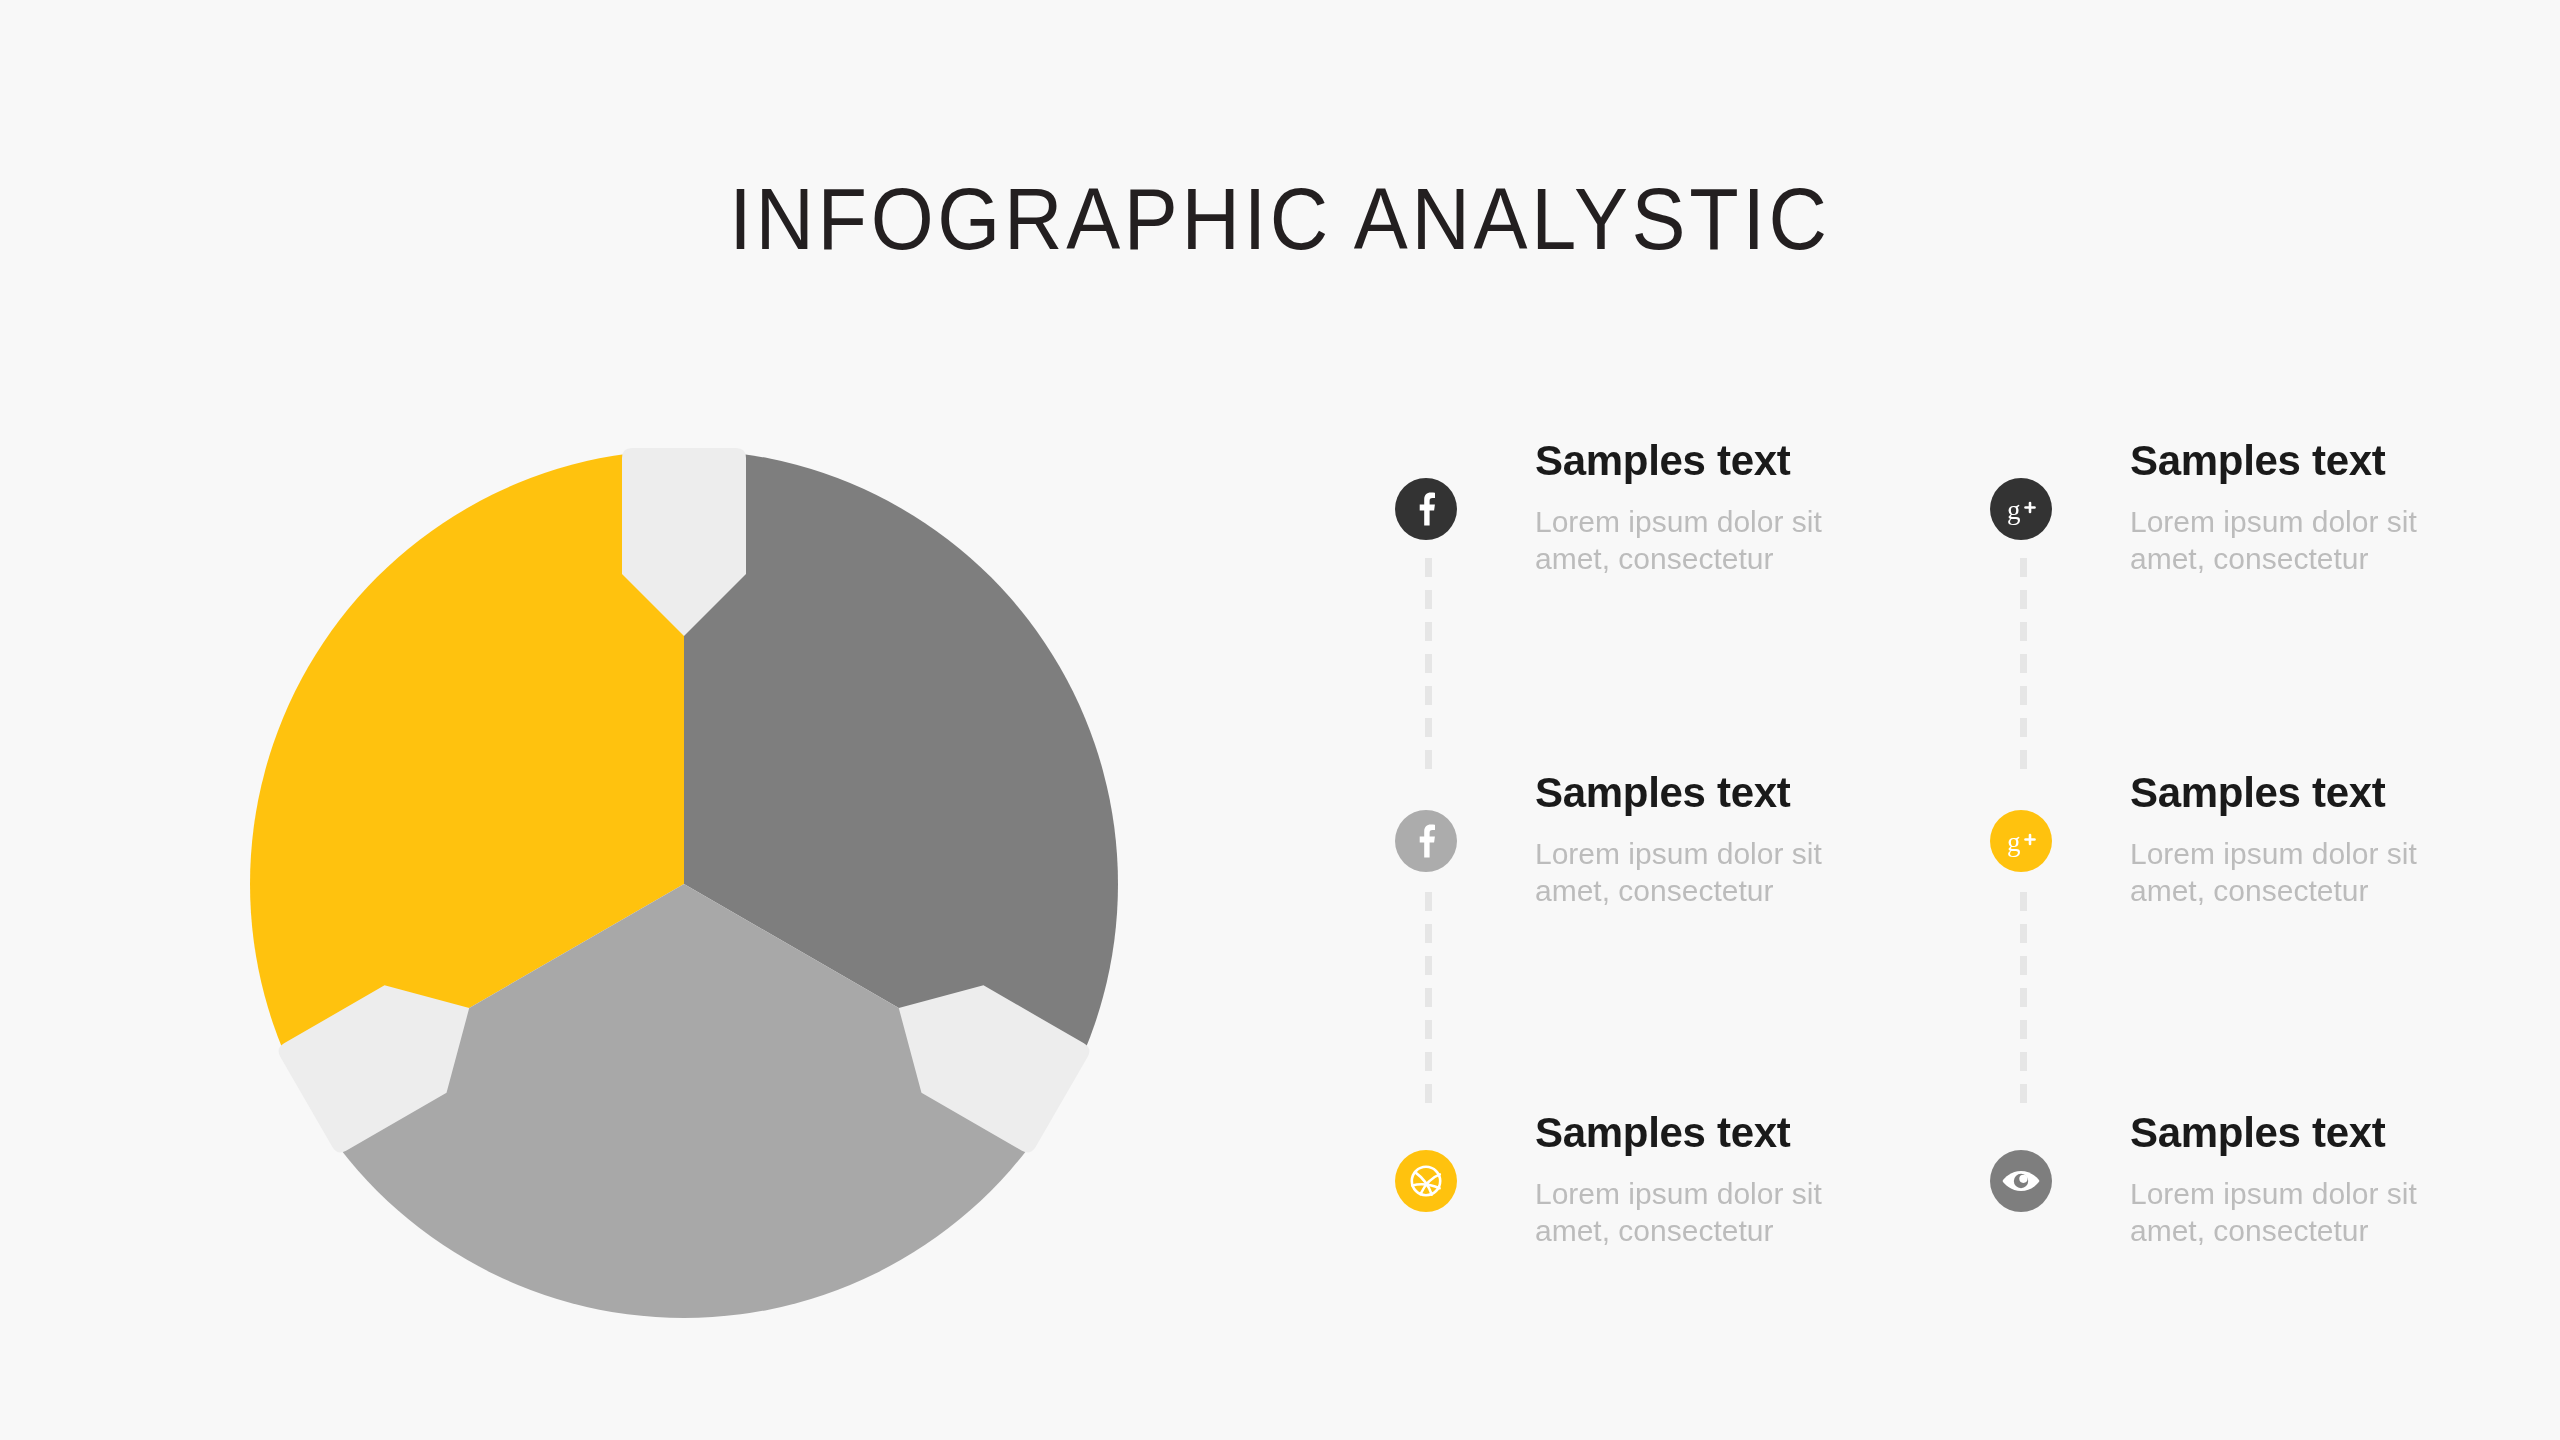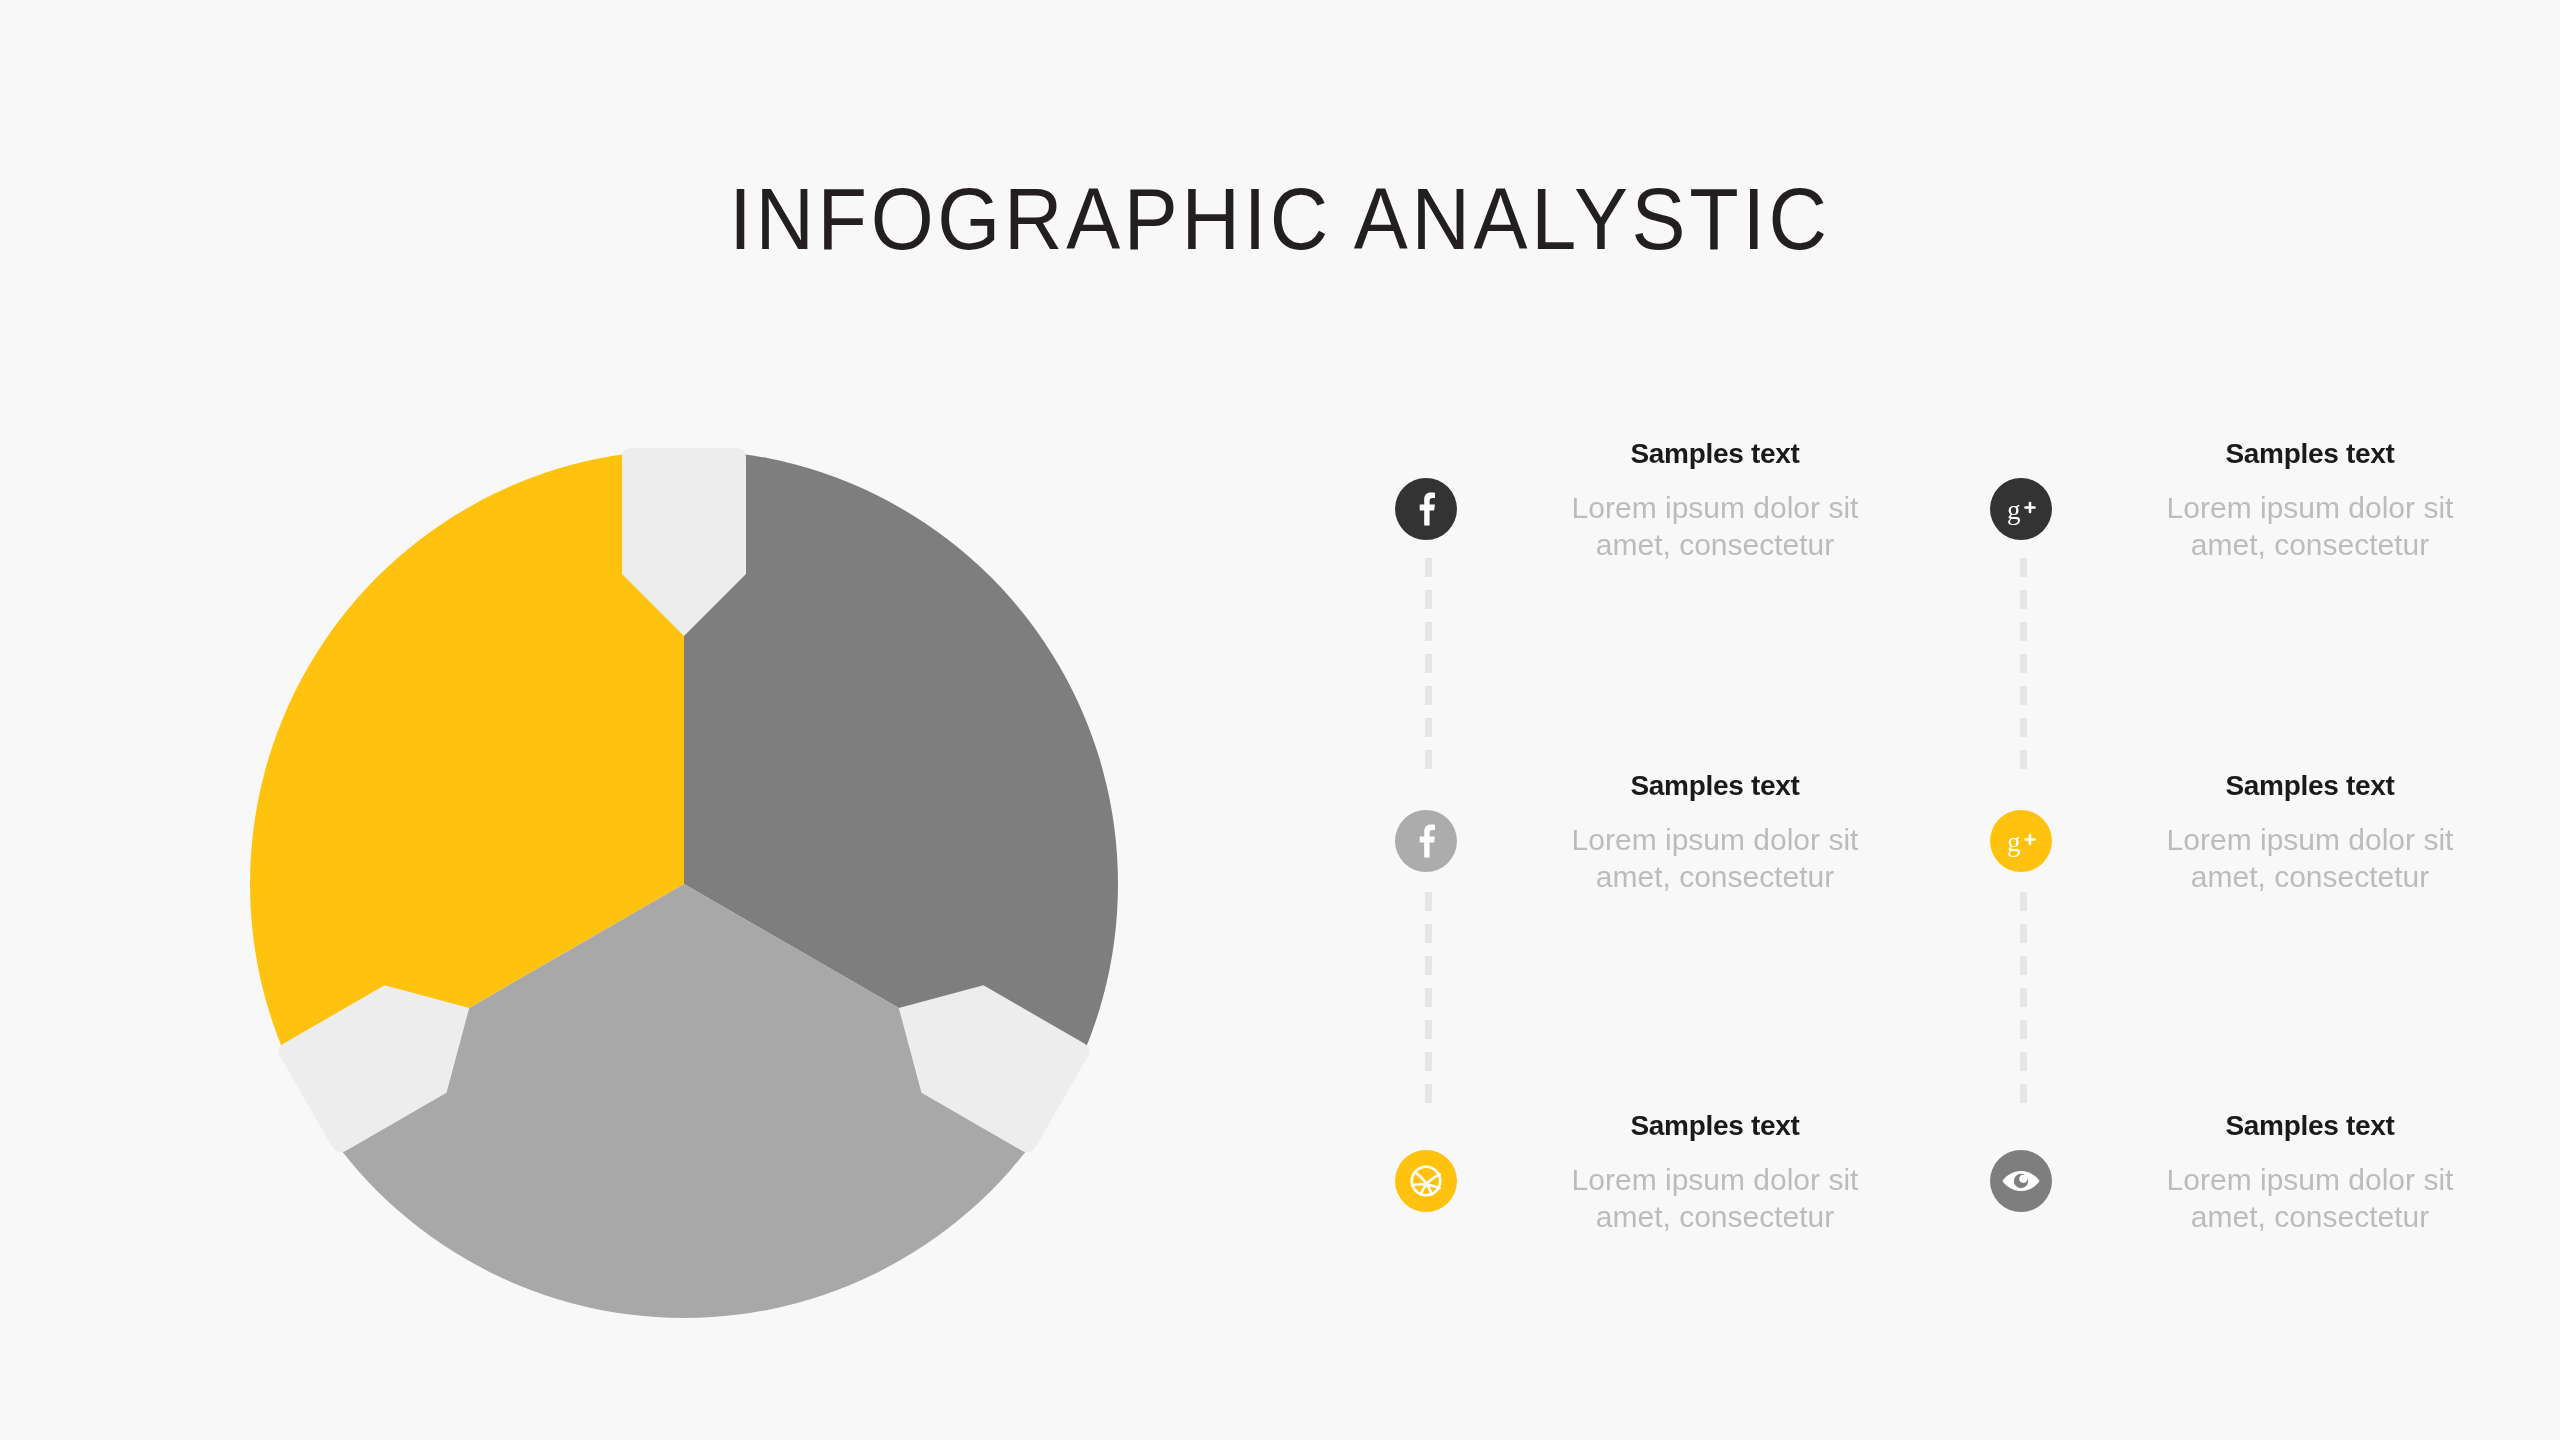--- a/index.html
+++ b/index.html
@@ -59,36 +59,34 @@
     border-radius:50%;
     margin-top:38px;
     display:flex; align-items:center; justify-content:center;
     position:relative;
     z-index:2;
   }
   .icon-badge svg { display:block; }
 
   .item-text { margin-left:78px; padding-top:0px; }
   .item-heading {
-    font-size:28px;
+    font-size:42px;
     font-weight:700;
     color:#1A1A1A;
     letter-spacing:-0.3px;
     line-height:1.0;
     margin-bottom:22px;
     white-space:nowrap;
-    text-align:center;
   }
   .item-body {
     font-size:30px;
     font-weight:300;
     color:#BCBCBC;
     line-height:1.22;
     max-width:360px;
-    text-align:center;
   }
 
   
   .connector {
     position:absolute;
     left:30px;
     width:7px;
     background-image:linear-gradient(#E6E6E6 0 58%, rgba(0,0,0,0) 58% 100%);
     background-size:7px 32px;
     background-repeat:repeat-y;

